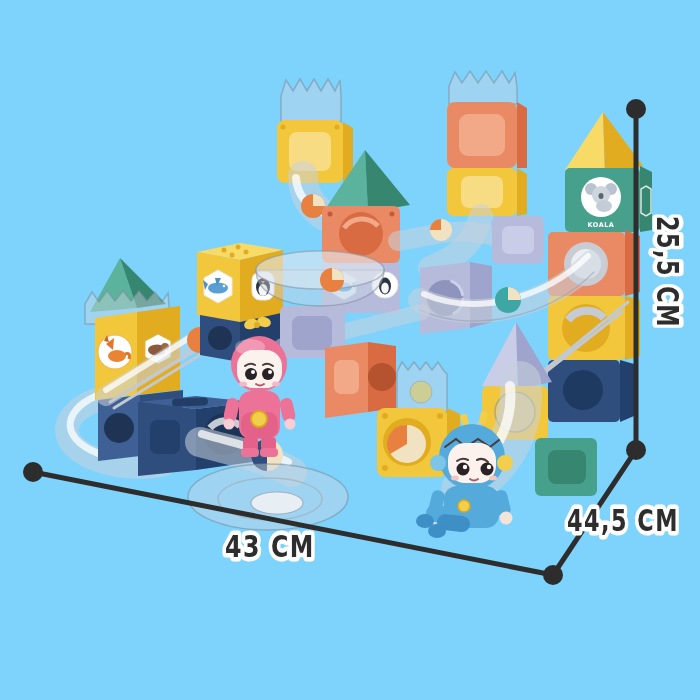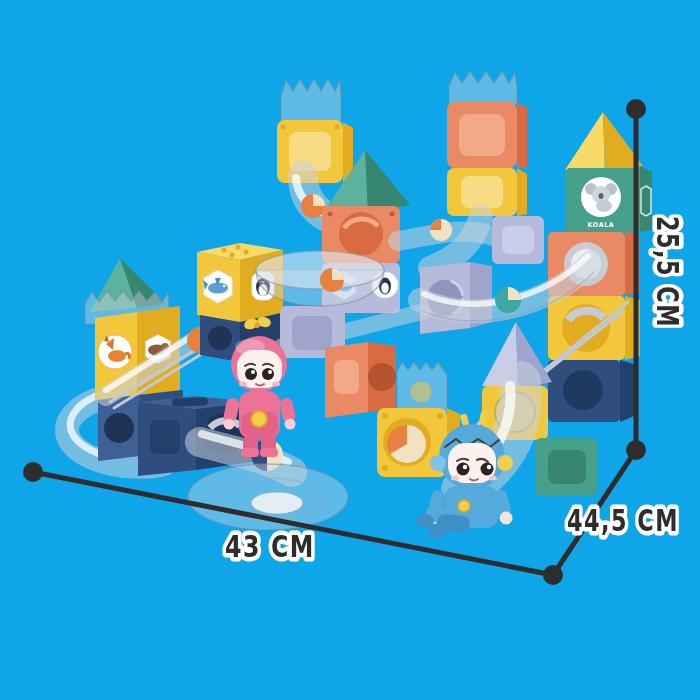--- a/index.html
+++ b/index.html
@@ -1,16 +1,16 @@
 <!DOCTYPE html>
 <html style="--c-annotation: #2d2d2d; --c-yellow: #f3c73b; --c-yellow_dark: #e2ac20; --c-yellow_light: #f8da67; --c-orange: #ea8a64; --c-orange_dark: #d96b43; --c-orange_light: #f2a988; --c-navy: #2f4e7e; --c-navy_dark: #22406b; --c-navy_light: #3e6095; --c-lavender: #b6bbdc; --c-lavender_dark: #9ea4cb; --c-lavender_light: #c9cde8; --c-teal: #47a08b; --c-teal_dark: #37866f; --c-teal_light: #5cb39d; --c-pink: #ec7297; --c-pink_dark: #e4628a; --c-blue_figure: #55aadc; --c-blue_figure_dark: #3d8fc5; --c-accent_yellow: #f2ce4a; --c-silver: #c3c9d3; --c-ball_orange: #e8813f; --c-ball_cream: #f1e2c2; --c-ball_teal: #3fa7a3;"><head>
 <meta charset="utf-8">
 <style>
   html,body{margin:0;padding:0;background:#fff;}
-  .stage{position:relative;width:700px;height:700px;background:#0ea5e9;overflow:hidden;
+  .stage{position:relative;width:700px;height:700px;background:#7dd3fc;overflow:hidden;
          font-family:"DejaVu Sans","Liberation Sans",sans-serif;}
   svg{display:block}
   
   .f-yellow{fill:var(--c-yellow,#f3c73b)} .f-yellow-d{fill:var(--c-yellow_dark,#e2ac20)}
   .f-yellow-l{fill:var(--c-yellow_light,#f8da67)}
   .f-orange{fill:var(--c-orange,#ea8a64)} .f-orange-d{fill:var(--c-orange_dark,#d96b43)}
   .f-orange-l{fill:var(--c-orange_light,#f2a988)}
   .f-navy{fill:var(--c-navy,#2f4e7e)} .f-navy-d{fill:var(--c-navy_dark,#22406b)}
   .f-navy-l{fill:var(--c-navy_light,#3e6095)}
   .f-lav{fill:var(--c-lavender,#b6bbdc)} .f-lav-d{fill:var(--c-lavender_dark,#9ea4cb)}

